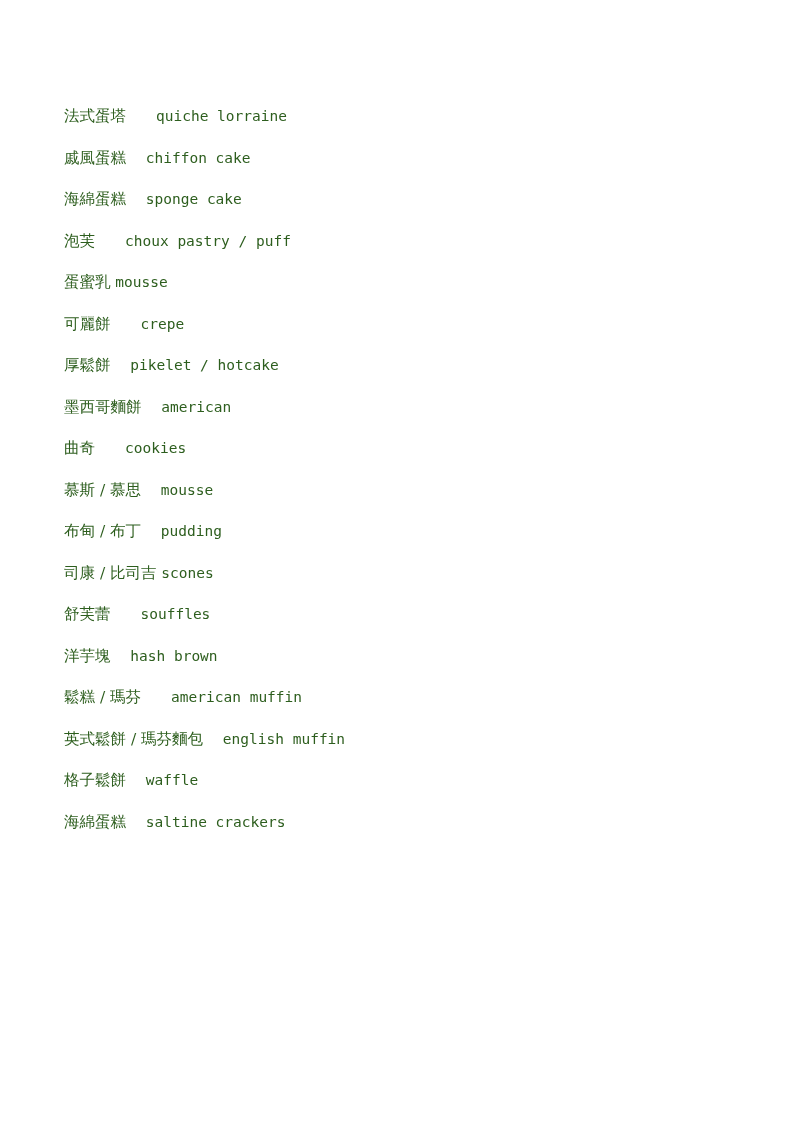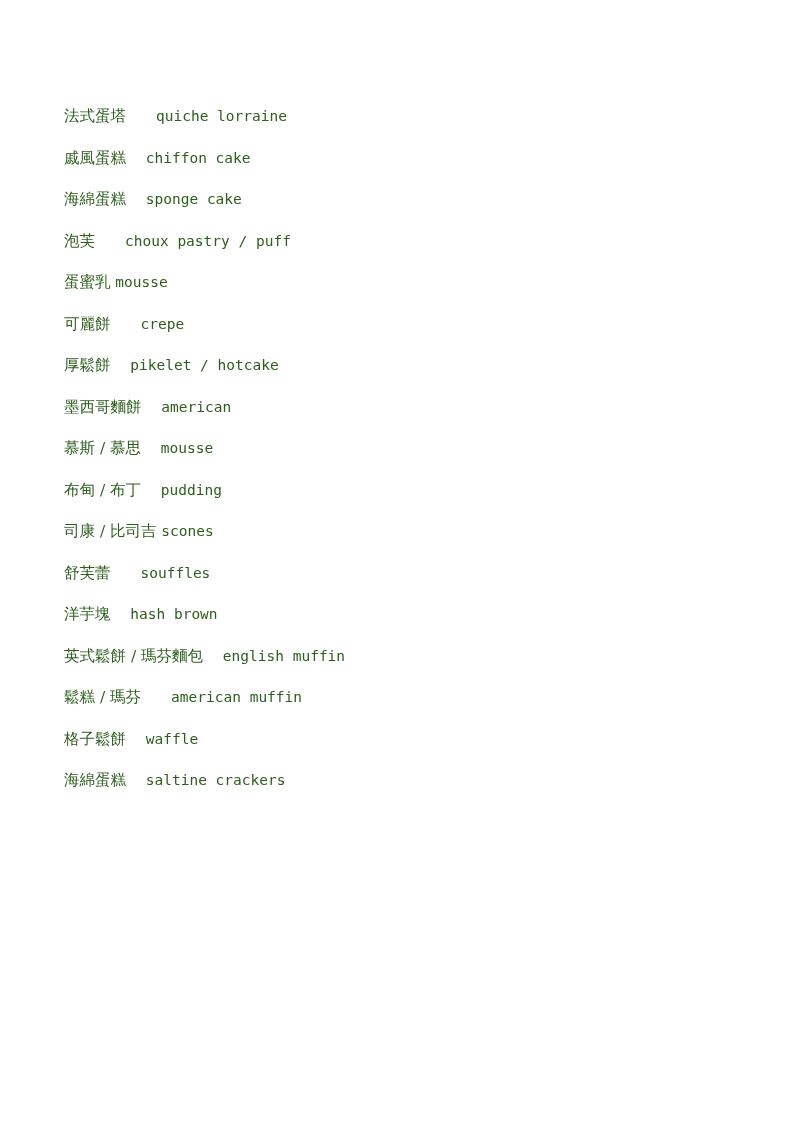--- a/index.html
+++ b/index.html
@@ -56,23 +56,24 @@
   <div class="doc-body">
 
   <div class="vocab-line"><span class="zh">法式蛋塔</span><span>　　</span><span class="gloss">quiche lorraine</span></div>
       <div class="vocab-line"><span class="zh">戚風蛋糕</span><span>　 </span><span class="gloss">chiffon cake</span></div>
       <div class="vocab-line"><span class="zh">海綿蛋糕</span><span>　 </span><span class="gloss">sponge cake</span></div>
       <div class="vocab-line"><span class="zh">泡芙</span><span>　　</span><span class="gloss">choux pastry / puff</span></div>
       <div class="vocab-line"><span class="zh">蛋蜜乳</span><span> </span><span class="gloss">mousse</span></div>
       <div class="vocab-line"><span class="zh">可麗餅</span><span>　　</span><span class="gloss">crepe</span></div>
       <div class="vocab-line"><span class="zh">厚鬆餅</span><span>　 </span><span class="gloss">pikelet / hotcake</span></div>
       <div class="vocab-line"><span class="zh">墨西哥麵餅</span><span>　 </span><span class="gloss">american</span></div>
+      <div class="vocab-line"><span class="zh">曲奇</span><span>　　</span><span class="gloss">cookies</span></div>
       <div class="vocab-line"><span class="zh">慕斯 / 慕思</span><span>　 </span><span class="gloss">mousse</span></div>
       <div class="vocab-line"><span class="zh">布甸 / 布丁</span><span>　 </span><span class="gloss">pudding</span></div>
       <div class="vocab-line"><span class="zh">司康 / 比司吉</span><span> </span><span class="gloss">scones</span></div>
       <div class="vocab-line"><span class="zh">舒芙蕾</span><span>　　</span><span class="gloss">souffles</span></div>
       <div class="vocab-line"><span class="zh">洋芋塊</span><span>　 </span><span class="gloss">hash brown</span></div>
+      <div class="vocab-line"><span class="zh">鬆糕 / 瑪芬</span><span>　　</span><span class="gloss">american muffin</span></div>
       <div class="vocab-line"><span class="zh">英式鬆餅 / 瑪芬麵包</span><span>　 </span><span class="gloss">english muffin</span></div>
-      <div class="vocab-line"><span class="zh">鬆糕 / 瑪芬</span><span>　　</span><span class="gloss">american muffin</span></div>
       <div class="vocab-line"><span class="zh">格子鬆餅</span><span>　 </span><span class="gloss">waffle</span></div>
       <div class="vocab-line"><span class="zh">海綿蛋糕</span><span>　 </span><span class="gloss">saltine crackers</span></div>
     </div>
 </div>
 
 </body></html>

